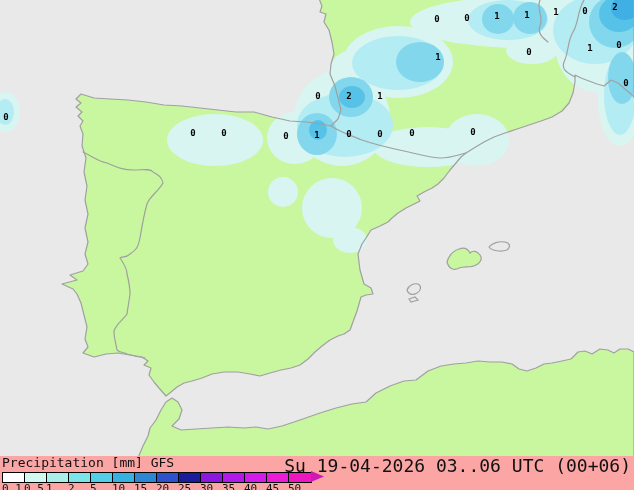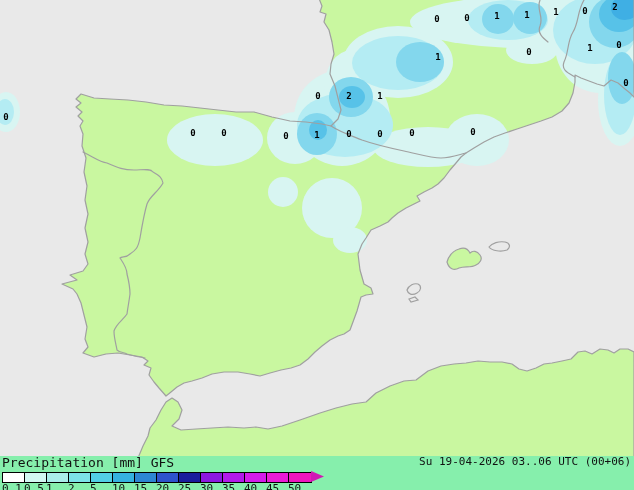--- a/index.html
+++ b/index.html
@@ -13,29 +13,29 @@
   .land-fill{fill:var(--land);stroke:none;}
   .coast{fill:none;stroke:var(--border);stroke-width:1.2;stroke-linejoin:round;stroke-linecap:round;}
   .land-isle{fill:var(--land);stroke:var(--border);stroke-width:1.2;}
   .sea-isle{fill:var(--sea);stroke:var(--border);stroke-width:1.2;}
   .p1{fill:var(--p1);} .p2{fill:var(--p2);} .p3{fill:var(--p3);} .p4{fill:var(--p4);} .p5{fill:var(--p5);}
   .labels{position:absolute;left:0;top:0;width:634px;height:456px;pointer-events:none;}
   .map-label{
     position:absolute;transform:translate(-50%,-50%);
     font-size:9px;font-weight:700;line-height:1;color:#000;
   }
-  .footer{position:absolute;left:0;top:456px;width:634px;height:34px;background:#86efac;}
+  .footer{position:absolute;left:0;top:456px;width:634px;height:34px;background:#fca5a5;}
   .legend-title{position:absolute;left:2px;top:-1px;font-size:13px;color:var(--text);white-space:pre;}
   .colorbar{position:absolute;left:2px;top:16px;height:9px;display:flex;border:1px solid #000;}
   .seg{width:21px;height:9px;border-right:1px solid #000;}
   .seg:last-child{width:22px;border-right:none;}
   .ticks{position:absolute;left:0;top:27px;width:634px;height:11px;}
   .tick{position:absolute;top:0;font-size:11px;line-height:1;color:var(--text);white-space:pre;}
   .arrow-svg{position:absolute;left:311px;top:15px;}
-  .datetime{position:absolute;right:3px;top:-1px;font-size:11px;color:var(--text);white-space:pre;}
+  .datetime{position:absolute;right:3px;top:-1px;font-size:18px;color:var(--text);white-space:pre;}
   .copyright{position:absolute;right:3px;top:14px;font-size:13px;color:var(--link);white-space:pre;}
 </style>
 </head>
 <body>
 
 <div class="screen">
 
   <div class="map">
     <svg width="634" height="456" viewBox="0 0 634 456">
       <defs>

